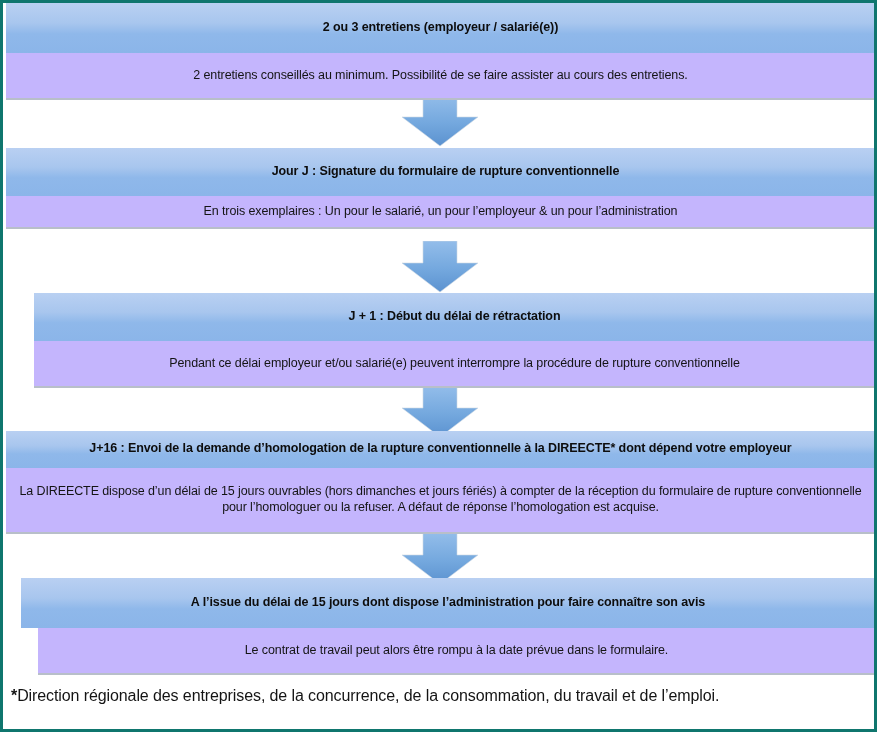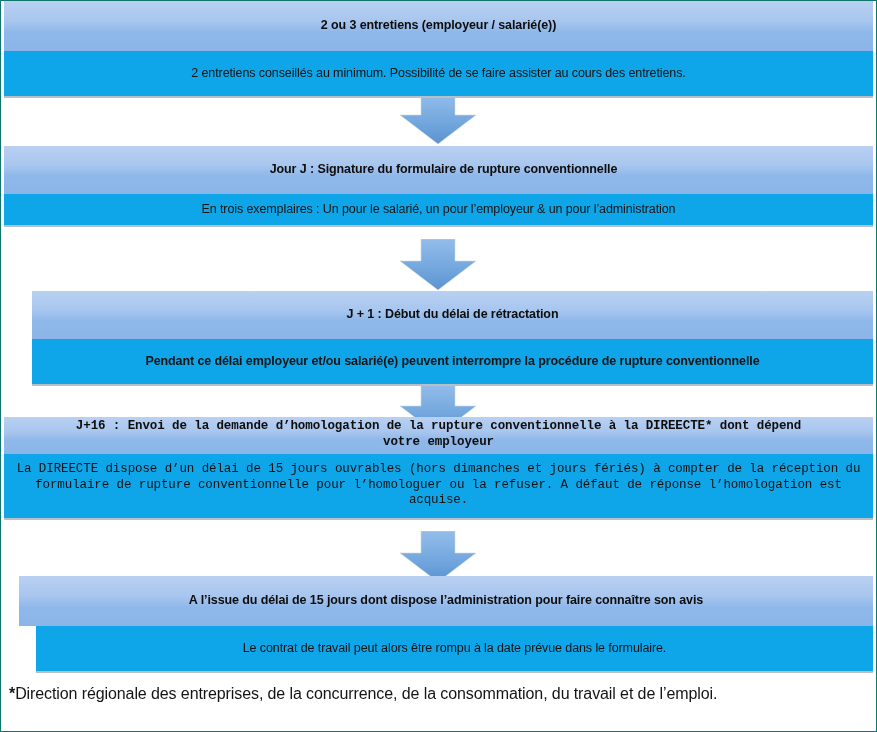--- a/index.html
+++ b/index.html
@@ -9,21 +9,21 @@
   }
   body {
     font-family: "Liberation Sans", sans-serif;
   }
   #canvas {
     position: relative;
     width: 877px;
     height: 732px;
     background: #ffffff;
     box-sizing: border-box;
-    border: 1px solid #0f766e;
+    border: 3px solid #0f766e;
     overflow: hidden;
   }
 
   
   .flow {
     position: absolute;
     left: 0;
     top: 0;
     width: 875px;
     height: 730px;
@@ -42,21 +42,21 @@
     font-weight: bold;
     font-size: 12.5px;
     line-height: 1.25;
     text-align: center;
     padding: 6px 14px 7px 14px;
     box-sizing: border-box;
     letter-spacing: -0.1px;
   }
 
   .step-body {
-    background: #0ea5e9;
+    background: #c4b5fd;
     color: #141414;
     font-size: 12.5px;
     line-height: 1.3;
     text-align: center;
     padding: 10px 14px 11px 14px;
     box-sizing: border-box;
     border-bottom: 2px solid #b8bfc9;
     letter-spacing: -0.1px;
   }
   .step-body.tight {
@@ -65,21 +65,21 @@
   }
 
   
   .h-1 .step-header { height: 50px; display: flex; align-items: center; justify-content: center; }
   .h-1 .step-body   { height: 47px; display: flex; align-items: center; justify-content: center; }
 
   .h-2 .step-header { height: 48px; display: flex; align-items: center; justify-content: center; padding-left: 24px; }
   .h-2 .step-body   { height: 33px; display: flex; align-items: center; justify-content: center; }
 
   .h-3 .step-header { height: 48px; display: flex; align-items: center; justify-content: center; }
-  .h-3 .step-body   { height: 47px; display: flex; align-items: center; justify-content: center; font-weight: bold; }
+  .h-3 .step-body   { height: 47px; display: flex; align-items: center; justify-content: center; }
 
   .h-4 .step-header { height: 37px; display: flex; align-items: center; justify-content: center; }
   .h-4 .step-body   { height: 66px; display: flex; align-items: center; justify-content: center; }
 
   .h-5 .step-header { height: 50px; display: flex; align-items: center; justify-content: center; margin-left: 15px; }
   .h-5 .step-body   { height: 47px; display: flex; align-items: center; justify-content: center; margin-left: 32px; }
 
   
   .arrow {
     position: absolute;
@@ -168,21 +168,21 @@
     <div class="step h-2" style="top:145px;">
       <div class="step-header">Jour J : Signature du formulaire de rupture conventionnelle</div>
       <div class="step-body">En trois exemplaires : Un pour le salarié, un pour l’employeur &amp; un pour l’administration</div>
     </div>
 
     <div class="step h-3" style="top:290px;padding-left:28px;">
       <div class="step-header">J + 1 : Début du délai de rétractation</div>
       <div class="step-body">Pendant ce délai employeur et/ou salarié(e) peuvent interrompre la procédure de rupture conventionnelle</div>
     </div>
 
-    <div class="step h-4" style="top:416px;font-family:Liberation Mono, monospace;">
+    <div class="step h-4" style="top:428px;">
       <div class="step-header" style="padding-left:60px;padding-right:60px;">J+16 : Envoi de la demande d’homologation de la rupture conventionnelle à la DIREECTE* dont dépend votre employeur</div>
       <div class="step-body tight" style="padding-left:10px;padding-right:10px;">La DIREECTE dispose d’un délai de 15 jours ouvrables (hors dimanches et jours fériés) à compter de la réception du formulaire de rupture conventionnelle pour l’homologuer ou  la refuser. A défaut de réponse l’homologation est acquise.</div>
     </div>
 
     <div class="step h-5" style="top:575px;">
       <div class="step-header">A l’issue du délai de 15 jours dont dispose l’administration pour faire connaître son avis</div>
       <div class="step-body">Le contrat de travail peut alors être rompu à la date prévue dans le formulaire.</div>
     </div>
 
     <div class="footnote">

